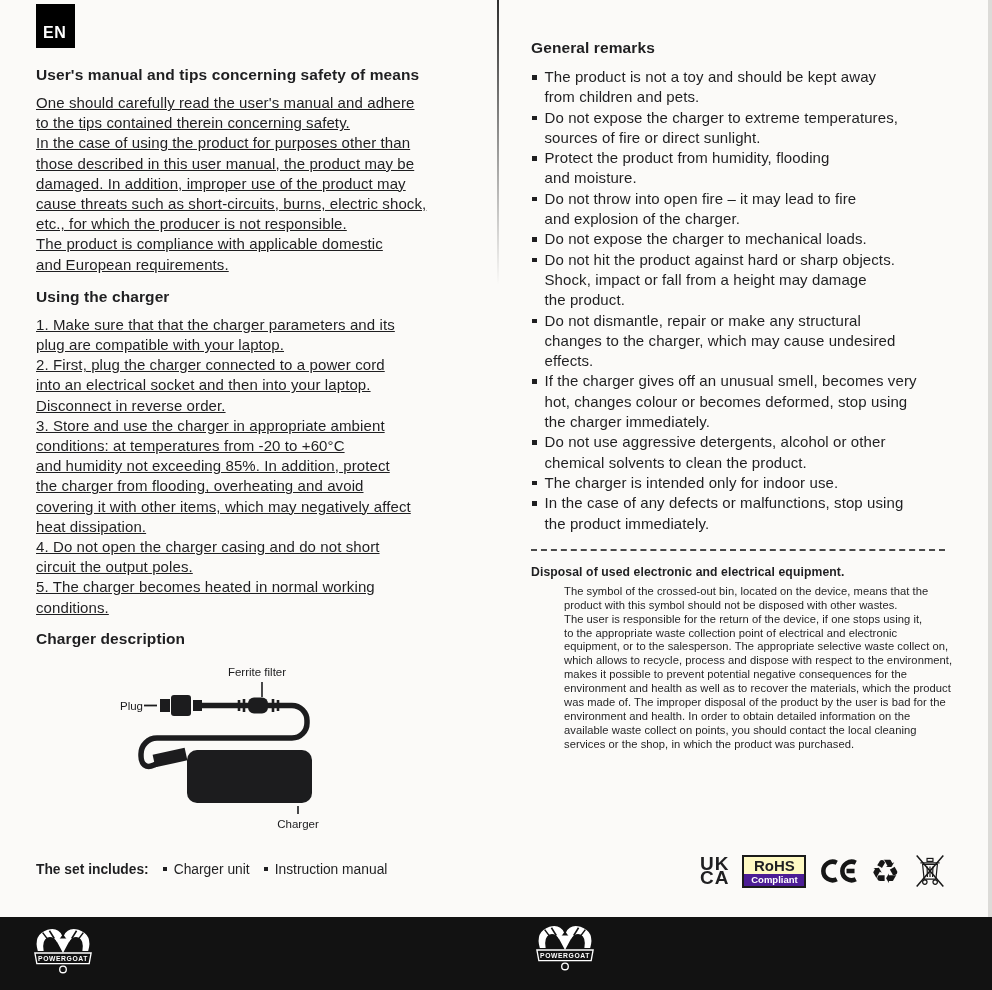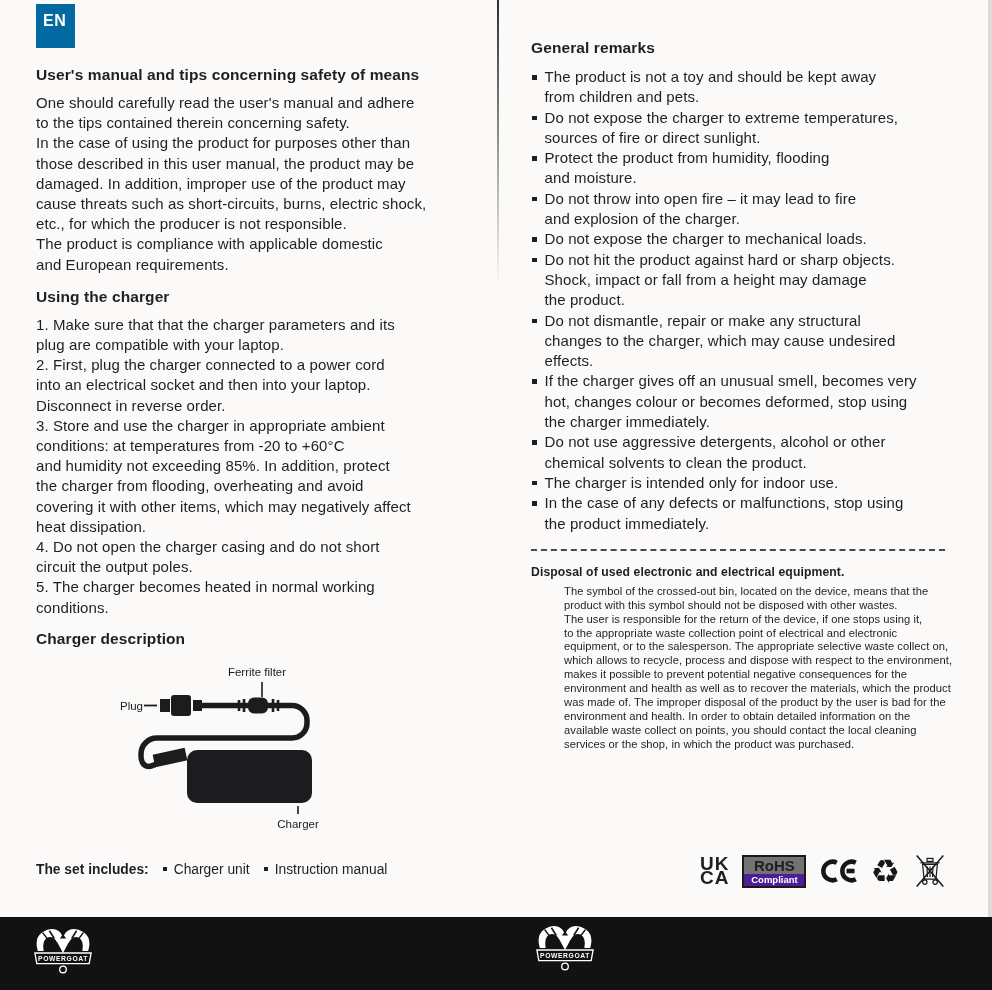--- a/index.html
+++ b/index.html
@@ -6,47 +6,47 @@
   body{
     width:992px;height:990px;position:relative;overflow:hidden;
     background:#fbfaf8;color:#1f1f21;
     font-family:"Liberation Sans","DejaVu Sans",sans-serif;
     -webkit-font-smoothing:antialiased;
   }
   .col{position:absolute;top:0;}
   .col-left{left:36px;width:470px;padding-top:66px;}
   .col-right{left:531px;width:426px;padding-top:39px;}
   h2{font-size:15.5px;font-weight:700;margin:0;letter-spacing:.1px;}
-  .body-text{font-size:15px;line-height:20.2px;white-space:pre;margin:0;letter-spacing:.1px;}
+  .body-text{font-size:15px;line-height:20.2px;white-space:pre;margin:0;letter-spacing:.1px;text-decoration:underline;}
   .mt9{margin-top:9px;} .mt12{margin-top:12px;} .mt13{margin-top:13px;}
   
   .en-badge{
-    position:absolute;left:36px;top:4px;width:39px;height:44px;background:#0369a1;
+    position:absolute;left:36px;top:4px;width:39px;height:44px;background:#000000;
     color:#fff;font-weight:700;font-size:16px;display:flex;align-items:flex-end;justify-content:flex-start;
-    padding:0 0 18px 7px;box-sizing:border-box;letter-spacing:.5px;
+    padding:0 0 6px 7px;box-sizing:border-box;letter-spacing:.5px;
   }
   
   ul.remarks{list-style:none;margin:10px 0 0 0;padding:0;}
   ul.remarks li{display:flex;font-size:15px;line-height:20.3px;letter-spacing:.1px;}
   ul.remarks .sq{flex:0 0 auto;width:4.5px;height:4.5px;background:#1f1f21;margin:8px 8px 0 1px;}
   ul.remarks .btext{white-space:pre;}
   .divider{border:0;border-top:2px dashed #4a4a4a;margin:15px 0 0 0;width:414px;}
   .disposal-h{font-size:12.2px;font-weight:700;margin-top:14px;letter-spacing:.1px;}
   .disposal-body{font-size:11.2px;line-height:13.9px;white-space:pre;margin-top:6px;letter-spacing:.05px;margin-left:33px;}
   
   .set-line{display:flex;align-items:baseline;margin-top:15px;font-size:13.8px;}
   .set-line .lbl{font-weight:700;margin-right:6px;}
   .set-items{display:flex;list-style:none;margin:8px;padding:0;justify-content:center;}
   .set-items li{display:flex;align-items:baseline;margin-right:14px;}
   .set-items .sq{width:4px;height:4px;background:#1f1f21;margin-right:7px;position:relative;top:-3px;}
   
   .marks{position:absolute;left:700px;top:851px;width:260px;height:40px;display:flex;align-items:center;gap:13px;}
   .ukca{font-weight:700;font-size:19px;line-height:14.5px;letter-spacing:1px;text-align:left;}
   .rohs{width:60px;border:2px solid #1a1a1a;text-align:center;}
-  .rohs .t{font-weight:700;font-size:15px;line-height:17px;background:#737373;}
+  .rohs .t{font-weight:700;font-size:15px;line-height:17px;background:#fef9c3;}
   .rohs .b{background:#4c1d95;color:#fff;font-size:9.5px;line-height:12px;font-weight:600;}
   .recycle{font-family:"DejaVu Sans",sans-serif;font-size:33px;line-height:33px;color:#161616;}
   
   .footer-bar{position:absolute;left:0;bottom:0;width:992px;height:73px;background:#121212;}
   .footer-bar .logo1{position:absolute;left:32px;top:8px;}
   .footer-bar .logo2{position:absolute;left:534px;top:5px;}
   
   .scan-streak{position:absolute;left:497px;top:0;width:2px;height:285px;
     background:linear-gradient(#2e2e2e,rgba(46,46,46,0));}
   .edge-right{position:absolute;right:0;top:0;width:4px;height:917px;background:#dcdbd8;}

